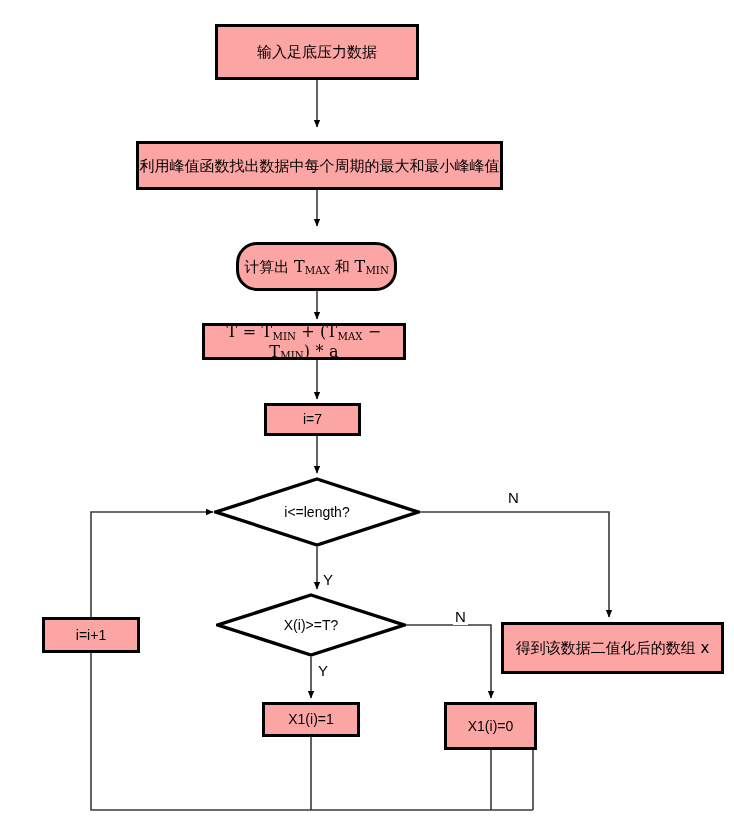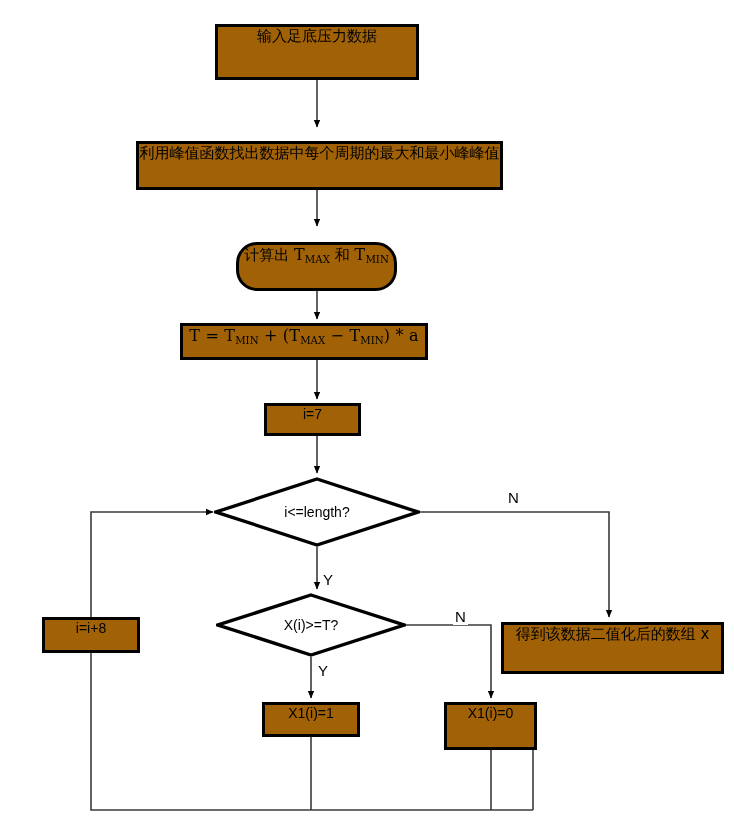--- a/index.html
+++ b/index.html
@@ -22,24 +22,24 @@
     position: absolute;
     left: 0;
     top: 0;
     width: 734px;
     height: 832px;
   }
   .node {
     position: absolute;
     box-sizing: border-box;
     display: flex;
-    align-items: flex-start;
+    align-items: center;
     justify-content: center;
     text-align: center;
-    background: #a16207;
+    background: #fca5a5;
     color: #000000;
     z-index: 5;
   }
   .proc {
     border: 3px solid #000000;
     font-size: 15px;
     line-height: 1.2;
   }
   .proc.small {
     border-width: 3px;
@@ -141,21 +141,21 @@
   <div class="node proc cjk-line" style="left:136px; top:141px; width:367px; height:49px;">
     <span>利用峰值函数找出数据中每个周期的最大和最小峰峰值</span>
   </div>
 
   <div class="node proc" style="left:236px; top:242px; width:161px; height:49px;border-radius:21px;">
     <span class="cjk-line">
       <span>计算出 </span><span class="formula"><span>T</span><sub>MAX</sub></span><span> 和 </span><span class="formula"><span>T</span><sub>MIN</sub></span>
     </span>
   </div>
 
-  <div class="node proc" style="left:180px; top:323px; width:248px; height:37px;">
+  <div class="node proc" style="left:202px; top:323px; width:204px; height:37px;">
     <span class="formula"><span>T = T</span><sub>MIN</sub><span> + (T</span><sub>MAX</sub><span> − T</span><sub>MIN</sub><span>) * a</span></span>
   </div>
 
   <div class="node proc small" style="left:264px; top:403px; width:97px; height:33px;">
     <span>i=7</span>
   </div>
 
   <div class="diamond" style="left:214px; top:477px; width:206px; height:70px;">
     <svg class="dshape" viewBox="0 0 206 70" xmlns="http://www.w3.org/2000/svg">
       <polygon points="103,2 204,35 103,68 2,35" fill="#ffffff" stroke="#000000" stroke-width="3.4"></polygon>
@@ -164,21 +164,21 @@
   </div>
 
   <div class="diamond" style="left:216px; top:593px; width:190px; height:64px;">
     <svg class="dshape" viewBox="0 0 190 64" xmlns="http://www.w3.org/2000/svg">
       <polygon points="95,2 188,32 95,62 2,32" fill="#ffffff" stroke="#000000" stroke-width="3.4"></polygon>
     </svg>
     <span class="dlabel">X(i)&gt;=T?</span>
   </div>
 
   <div class="node proc small" style="left:42px; top:617px; width:98px; height:36px;">
-    <span>i=i+8</span>
+    <span>i=i+1</span>
   </div>
 
   <div class="node proc small" style="left:262px; top:702px; width:98px; height:35px;">
     <span>X1(i)=1</span>
   </div>
 
   <div class="node proc small" style="left:444px; top:702px; width:93px; height:48px;">
     <span>X1(i)=0</span>
   </div>
 

